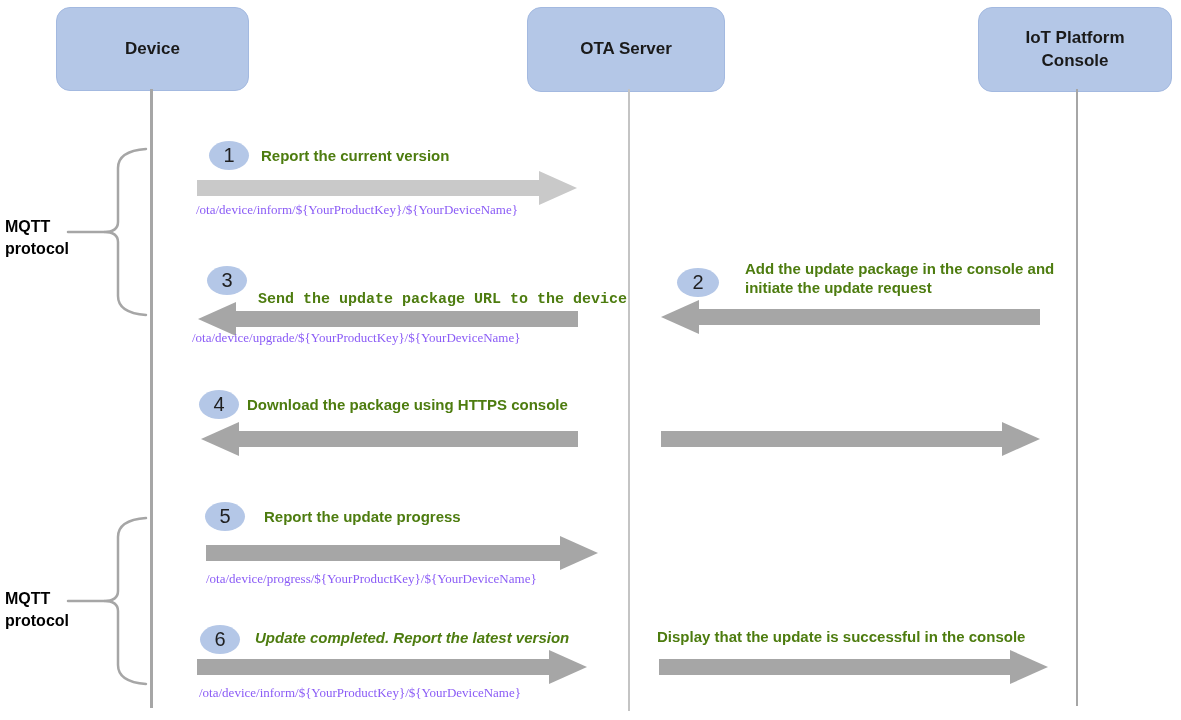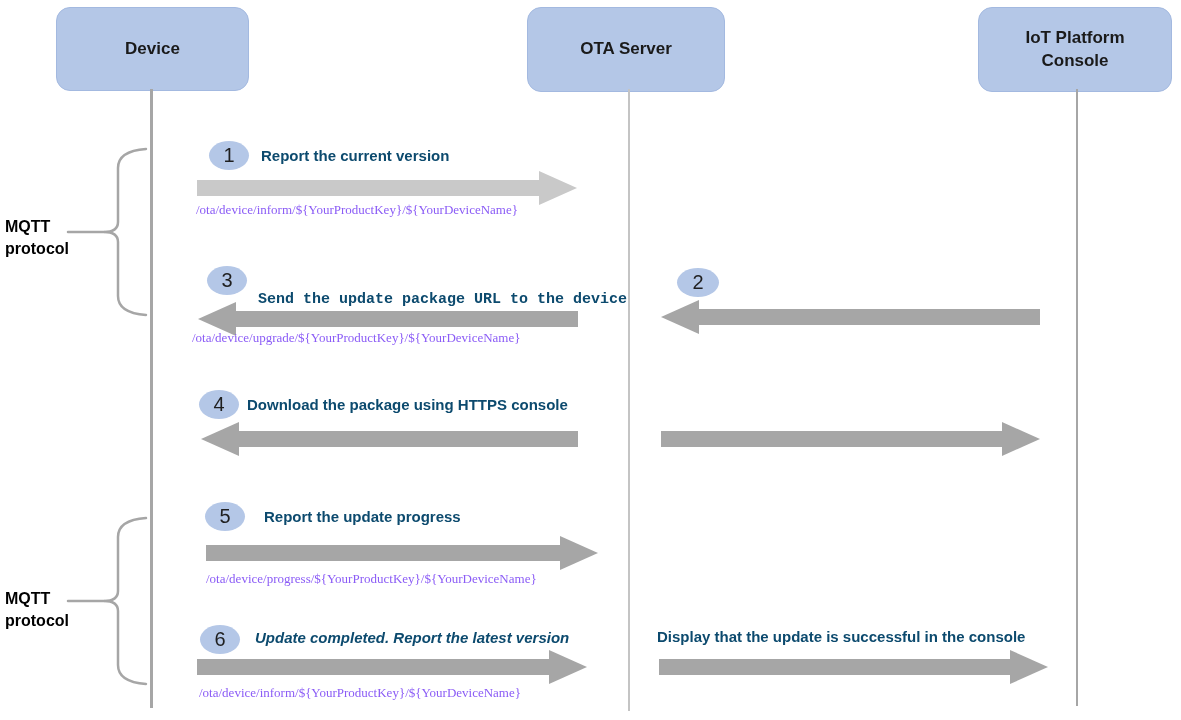--- a/index.html
+++ b/index.html
@@ -43,21 +43,21 @@
   .bl-1{left:5px;top:216px;}
   .bl-2{left:5px;top:588px;}
   
   .badge{
     position:absolute;width:40px;height:29px;
     background:var(--accent-blue,#b4c7e7);
     border-radius:50%;
     display:flex;align-items:center;justify-content:center;
     font-size:20px;font-weight:400;color:#1f1f1f;
   }
-  .mlabel{position:absolute;font-weight:bold;font-size:15px;color:#0c4a6e;line-height:1.25;}
+  .mlabel{position:absolute;font-weight:bold;font-size:15px;color:#4d7c0f;line-height:1.25;}
   .topic{
     position:absolute;
     font-family:Liberation Serif, serif;
     font-size:13px;color:#8b5cf6;white-space:nowrap;
   }
   .arrow{position:absolute;height:34px;display:flex;align-items:center;}
   .arrow .shaft{flex:1;height:16px;background:var(--arrow-gray,#a6a6a6);}
   .arrow.right .head{
     width:0;height:0;
     border-top:17px solid transparent;border-bottom:17px solid transparent;
@@ -138,20 +138,21 @@
 
   <div class="badge pos-b1">1</div>
   <div class="mlabel pos-l1">Report the current version</div>
   <div class="arrow right light pos-a1">
     <div class="shaft"></div>
     <div class="head"></div>
   </div>
   <div class="topic pos-t1">/ota/device/inform/${YourProductKey}/${YourDeviceName}</div>
 
   <div class="badge pos-b2">2</div>
+  <div class="mlabel pos-l2">Add the update package in the console and initiate the update request</div>
   <div class="arrow left pos-a2">
     <div class="head"></div>
     <div class="shaft"></div>
   </div>
 
   <div class="badge pos-b3">3</div>
   <div class="mlabel pos-l3">Send the update package URL to the device</div>
   <div class="arrow left pos-a3">
     <div class="head"></div>
     <div class="shaft"></div>

